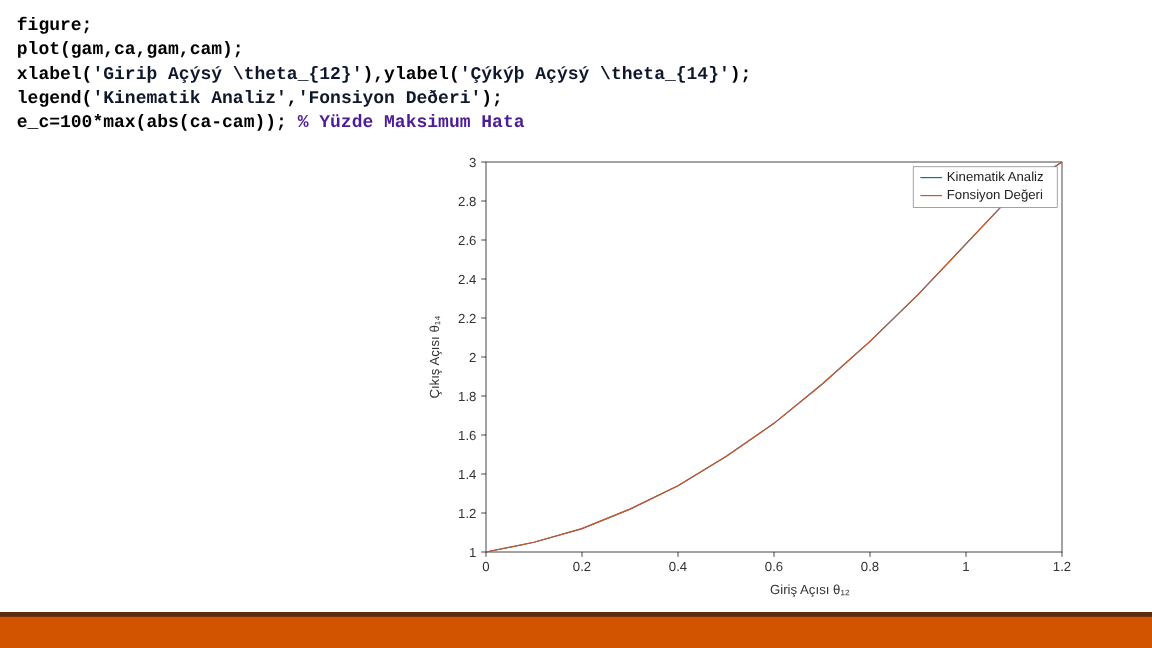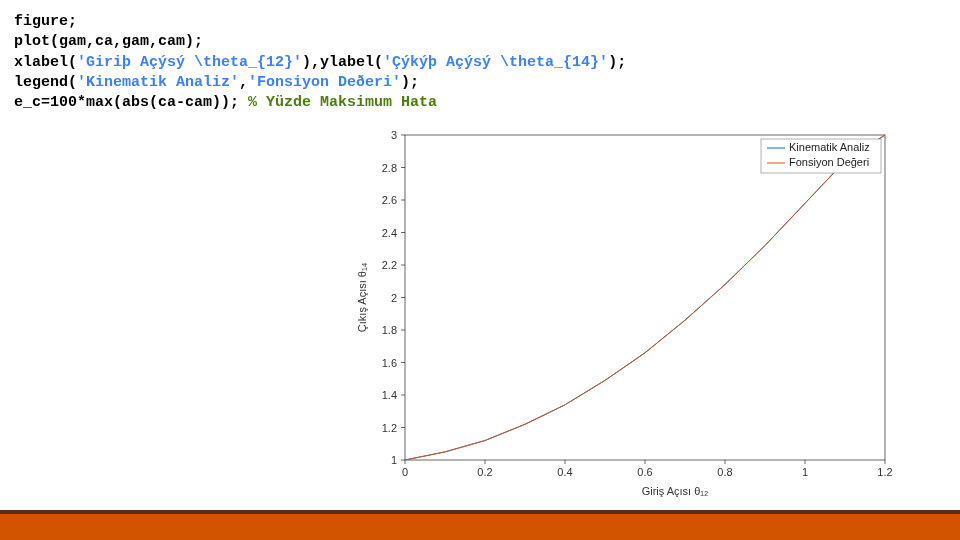--- a/index.html
+++ b/index.html
@@ -12,22 +12,22 @@
     font-size: 15px;
     overflow: hidden;
     position: relative;
   }
   .code-block {
     padding: 12px 14px 4px 14px;
     line-height: 1.35;
     white-space: pre;
     color: #000000;
   }
-  .code-line span.str { color: #3b82f6; }   
-  .code-line span.cmt { color: #4d7c0f; }   
+  .code-line span.str { color: #0f172a; }   
+  .code-line span.cmt { color: #4c1d95; }   
   .code-line { display:block;font-weight:bold; }
 
   
   .chart-wrap {
     position: absolute;
     left: 350px;
     top: 125px;
     width: 550px;
     height: 380px;
     font-family: Arial, Helvetica, sans-serif;

